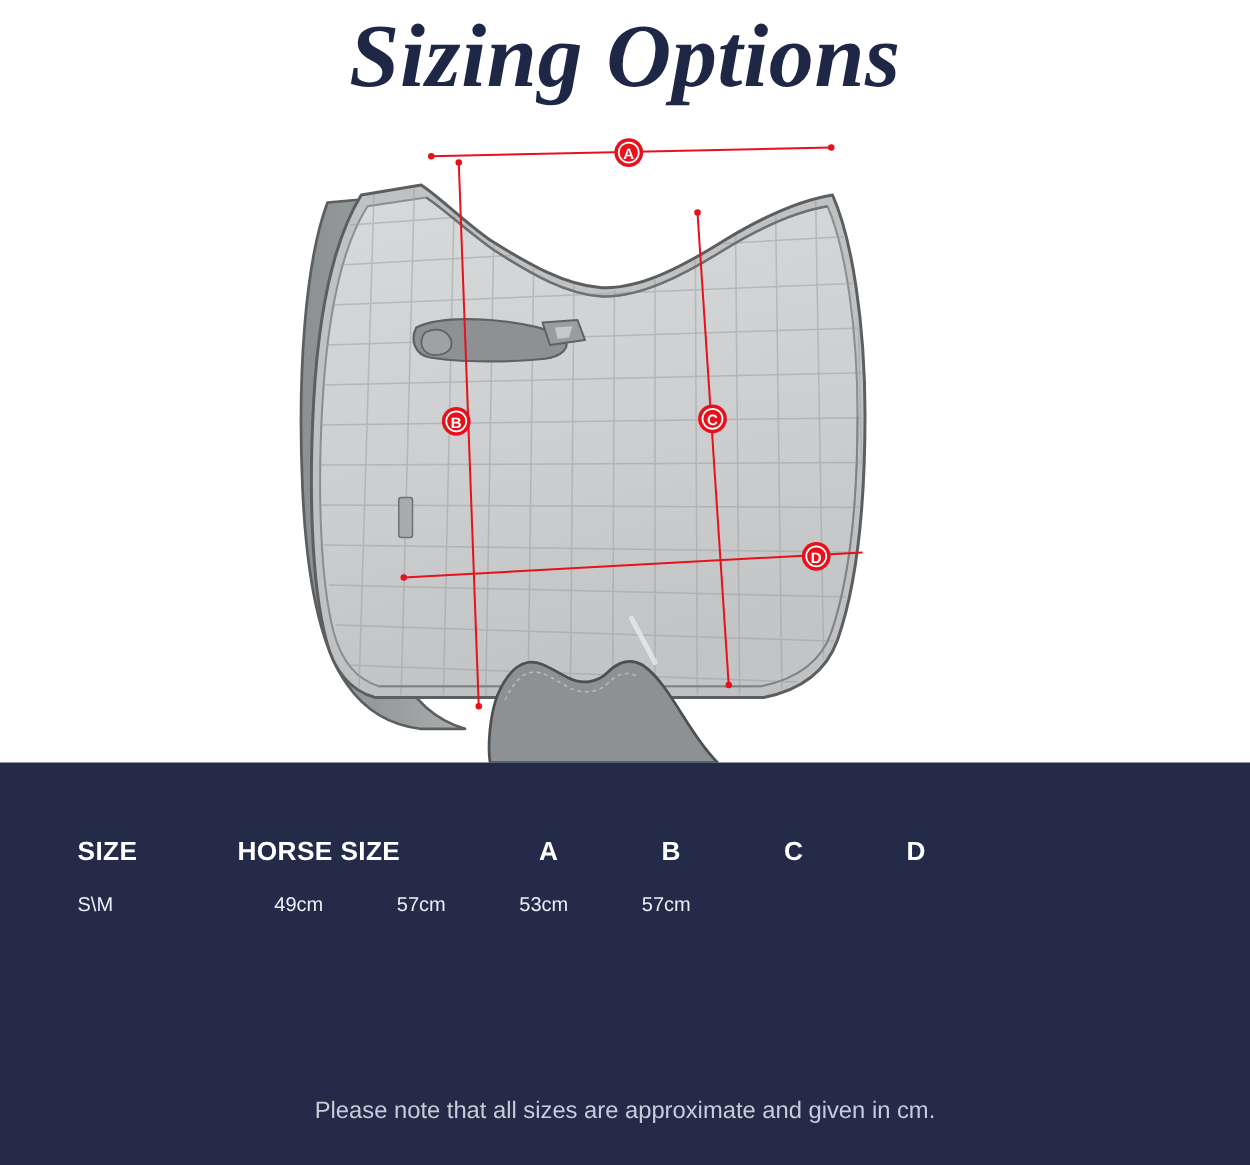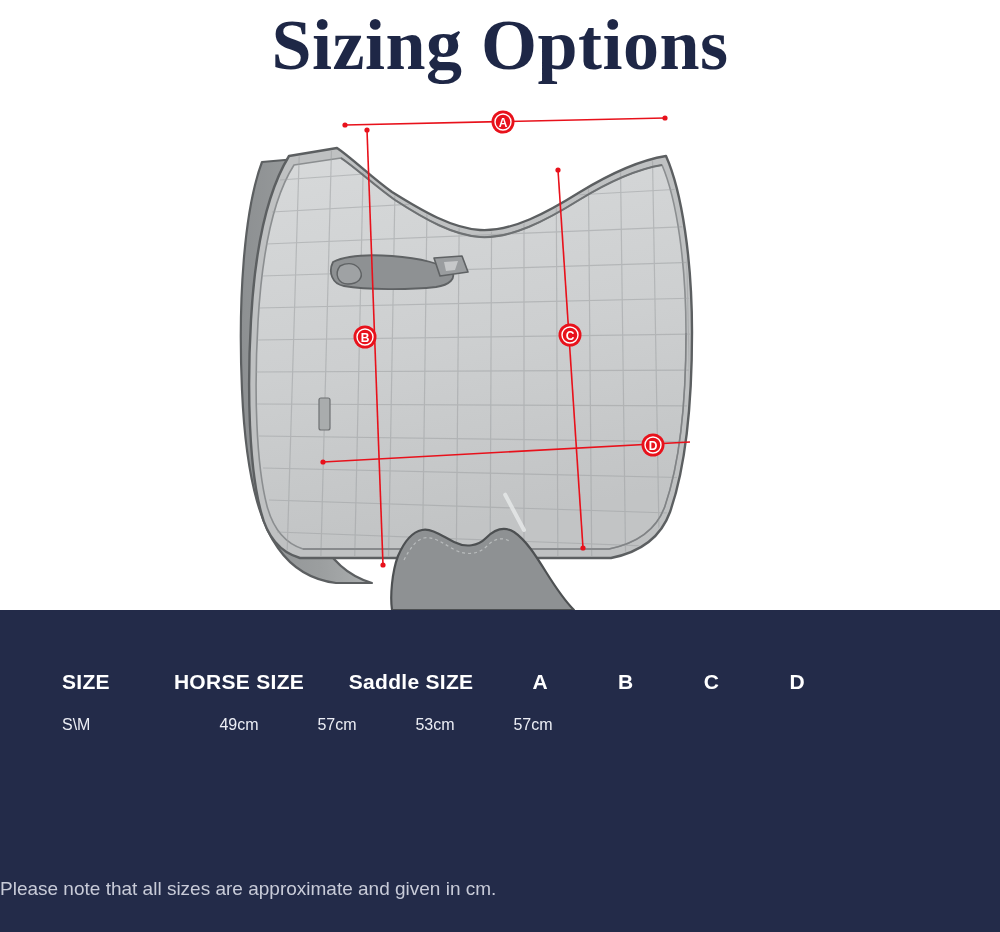--- a/index.html
+++ b/index.html
@@ -16,21 +16,21 @@
     width: 1000px;
     height: 932px;
     background: #ffffff;
   }
 
   
   .title-wrap {
     position: absolute;
     top: 0px; left: 0; width: 1000px;
     height: 90px;
-    display: flex; align-items: center; justify-content: center;
+    display: flex; align-items: center; justify-content: center; font-style: italic;
   }
   .title {
     font-family: "Liberation Serif", "DejaVu Serif", serif;
     font-size: 72px;
     line-height: 1;
     color: #1e2746;
     letter-spacing: 0.5px;
     white-space: nowrap;
   }
 
@@ -85,20 +85,21 @@
     font-weight: 300;
   }
   .trow.body .c0 { text-align: left; }
   .trow.body .c1, .trow.body .c2 { text-align: center; }
   .trow.body .c3, .trow.body .c4, .trow.body .c5, .trow.body .c6 { text-align: center; }
 
   .footnote {
     position: absolute;
     left: 0; top: 268px;
     width: 1000px;
+    text-align: center;
     font-size: 19px;
     font-weight: 300;
     color: #c8cbd8;
   }
 </style>
 </head>
 <body>
 
 <div id="page">
 
@@ -316,21 +317,20 @@
       </g>
     </svg>
   </div>
 
   <div class="panel">
     <div class="table">
 
       <div class="trow head">
         <div class="cell c0">SIZE</div>
         <div class="cell c1">HORSE SIZE</div>
-        <div class="cell c2">Saddle SIZE</div>
         <div class="cell c3">A</div>
         <div class="cell c4">B</div>
         <div class="cell c5">C</div>
         <div class="cell c6">D</div>
       </div>
 
       <div class="trow body">
         <div class="cell c0">S\M</div>
         <div class="cell c3">49cm</div>
         <div class="cell c4">57cm</div>

